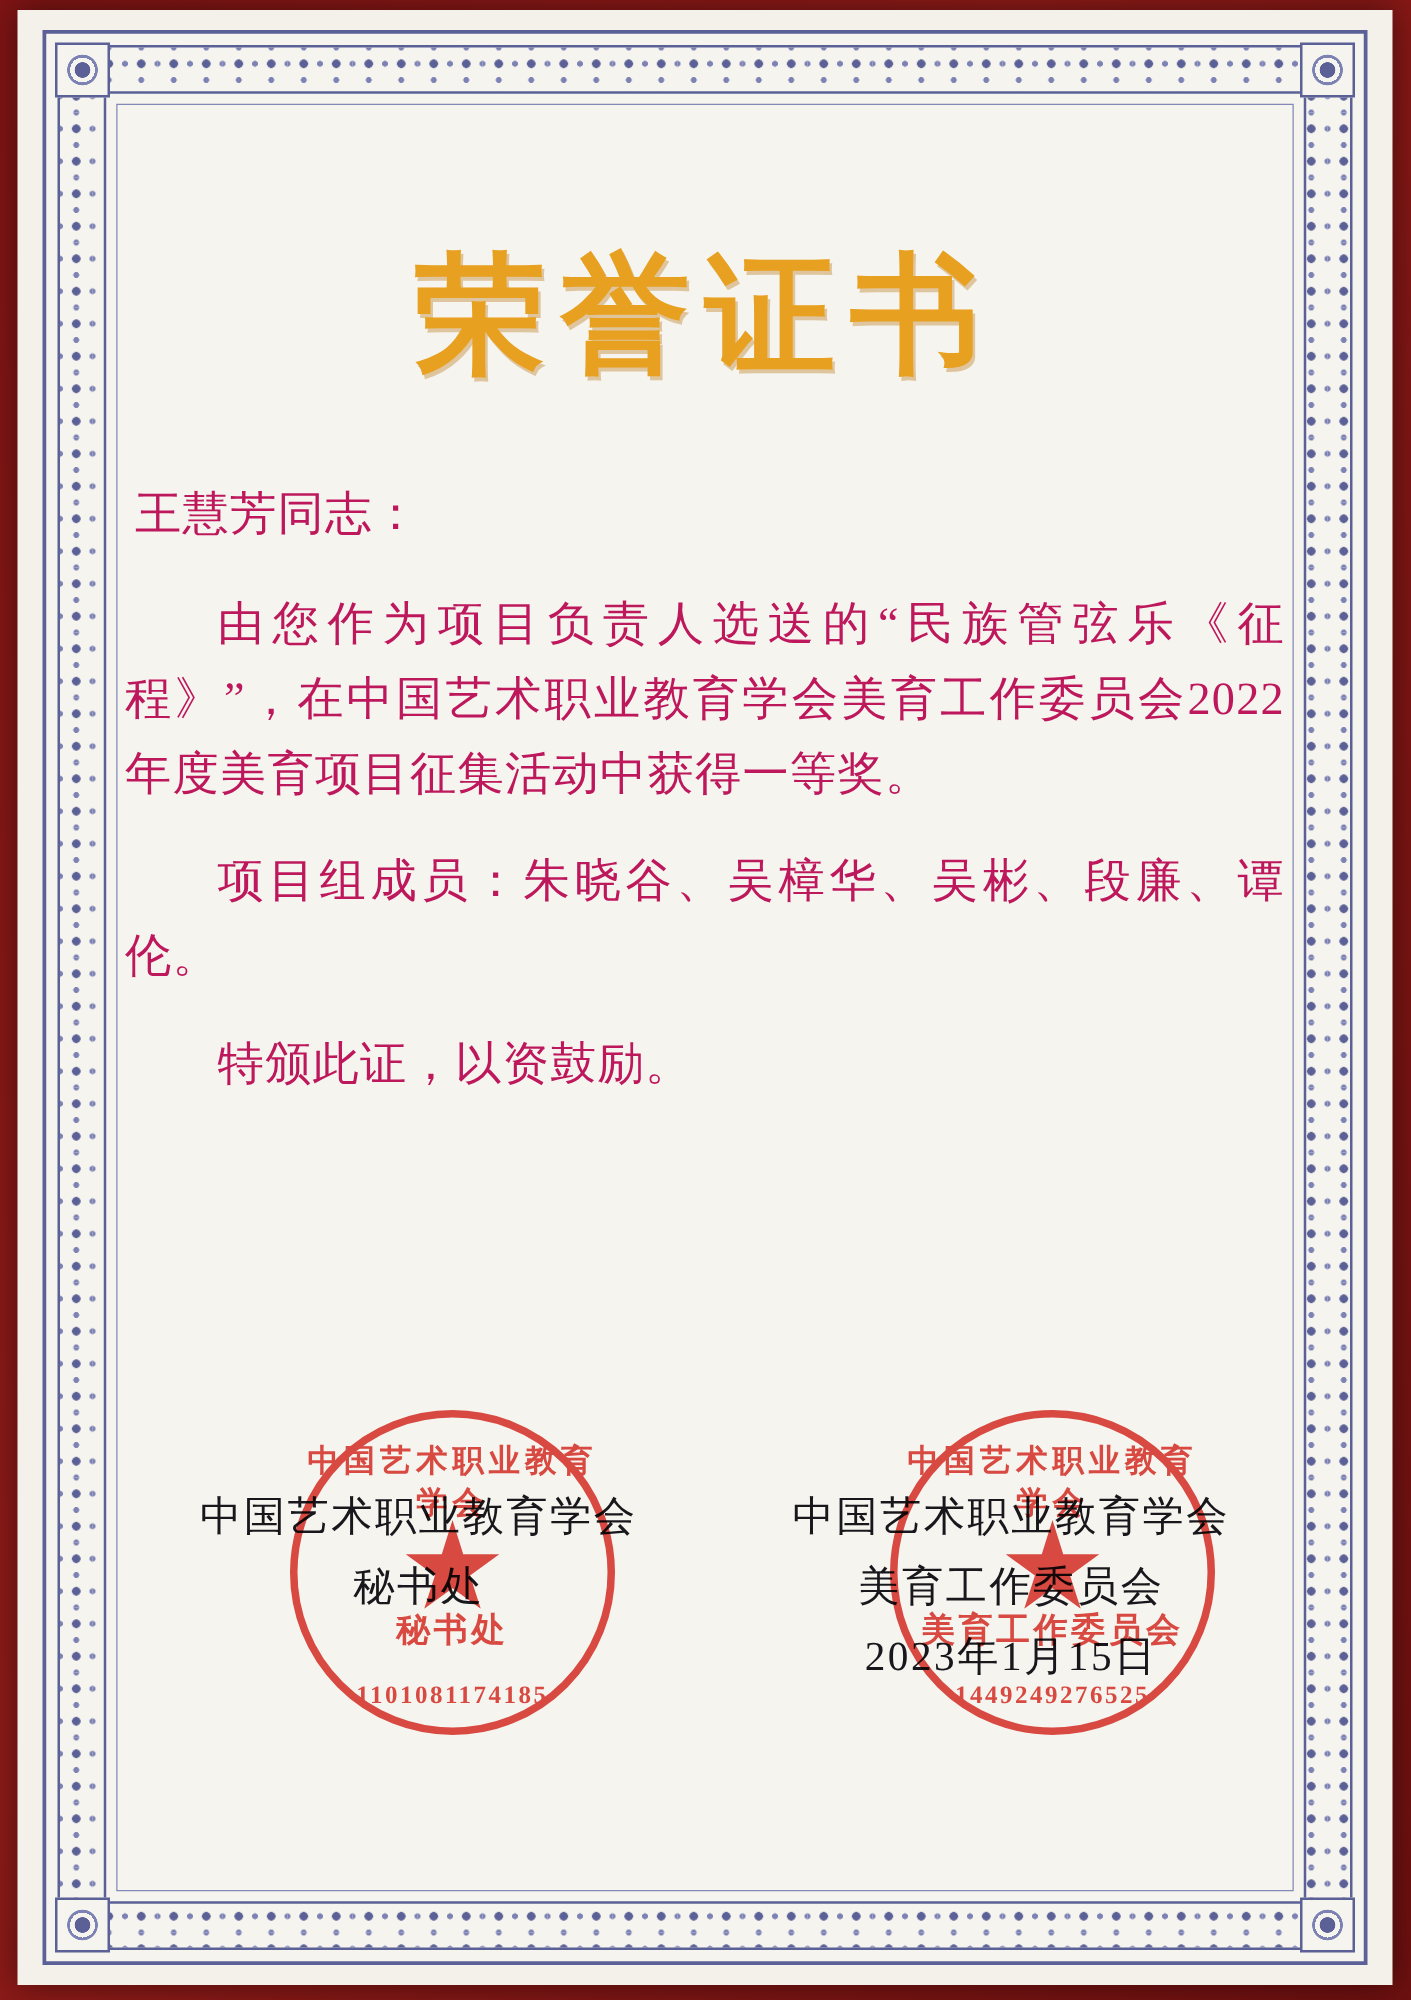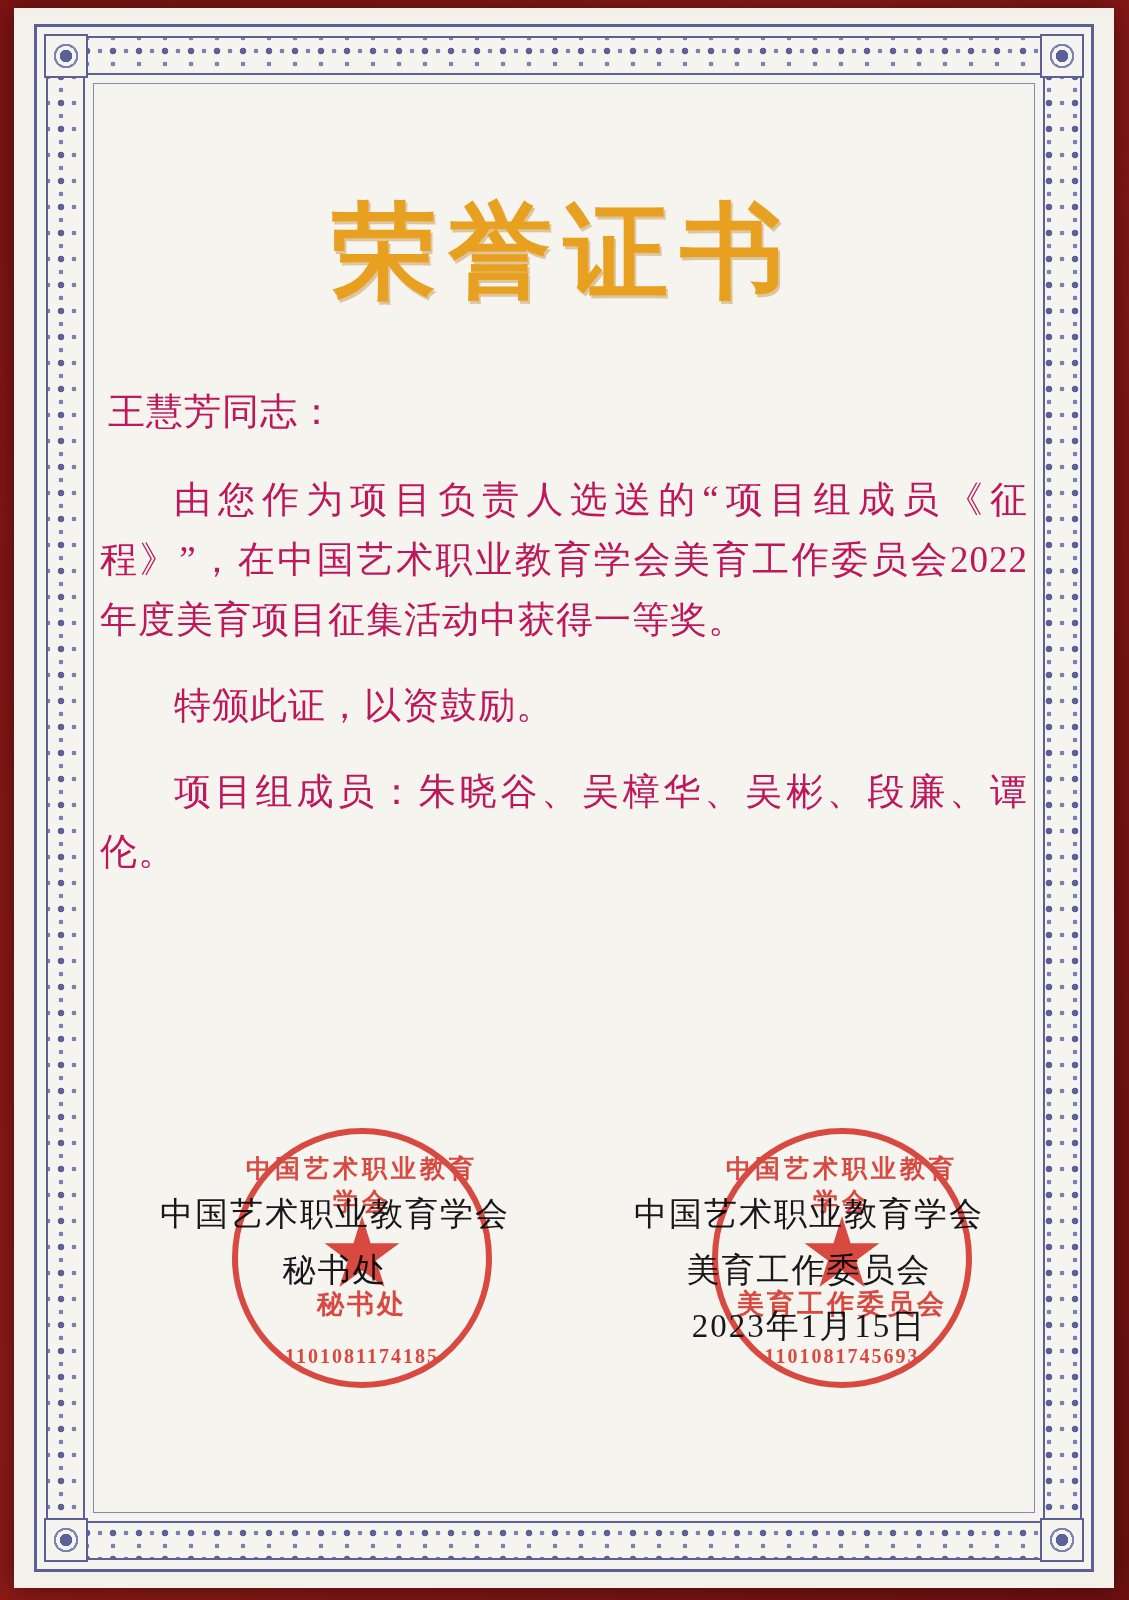--- a/index.html
+++ b/index.html
@@ -197,25 +197,25 @@
       <div class="corner br"></div>
     </div>
 
     <div id="content">
 
       <div id="cert-title">荣誉证书</div>
 
       <div id="body-text">
         <div class="salutation">王慧芳同志：</div>
 
-        <p class="para">由您作为项目负责人选送的“项目组成员《征程》”，在中国艺术职业教育学会美育工作委员会2022年度美育项目征集活动中获得一等奖。</p>
+        <p class="para">由您作为项目负责人选送的“民族管弦乐《征程》”，在中国艺术职业教育学会美育工作委员会2022年度美育项目征集活动中获得一等奖。</p>
+
+        <p class="para">项目组成员：朱晓谷、吴樟华、吴彬、段廉、谭伦。</p>
 
         <p class="para">特颁此证，以资鼓励。</p>
-
-        <p class="para">项目组成员：朱晓谷、吴樟华、吴彬、段廉、谭伦。</p>
       </div>
 
       <div id="seal-area">
 
         <div class="sign-block sign-left">
           <div>中国艺术职业教育学会</div>
           <div>秘书处</div>
         </div>
 
         <div class="sign-block sign-right">
@@ -228,20 +228,20 @@
           <div class="arc-text">中国艺术职业教育学会</div>
           <div class="star"></div>
           <div class="mid-text">秘书处</div>
           <div class="bottom-text">1101081174185</div>
         </div>
 
         <div class="seal right">
           <div class="arc-text">中国艺术职业教育学会</div>
           <div class="star"></div>
           <div class="mid-text">美育工作委员会</div>
-          <div class="bottom-text">1101081745693</div>
+          <div class="bottom-text">1449249276525</div>
         </div>
 
       </div>
 
     </div>
   </div>
 </div>
 
 </body></html>

